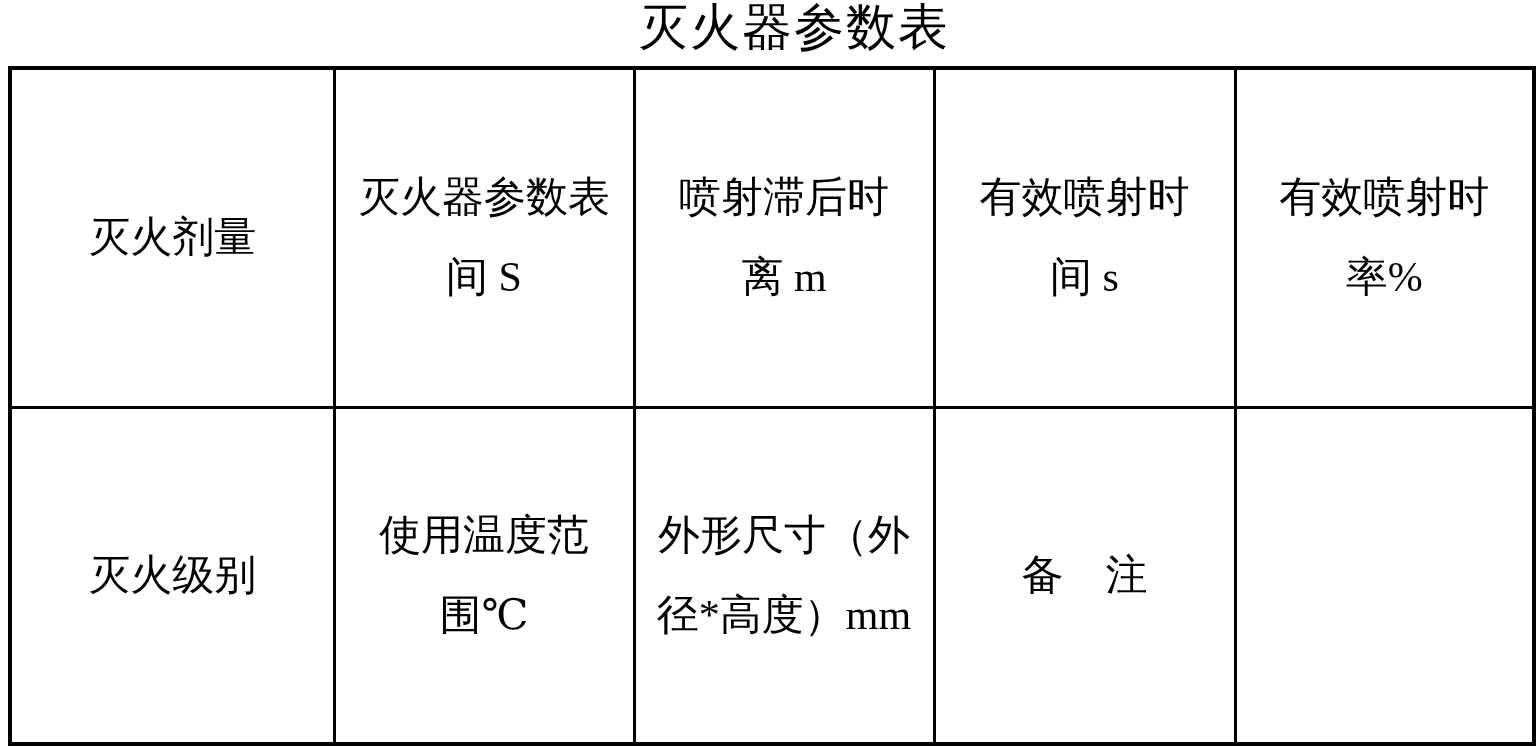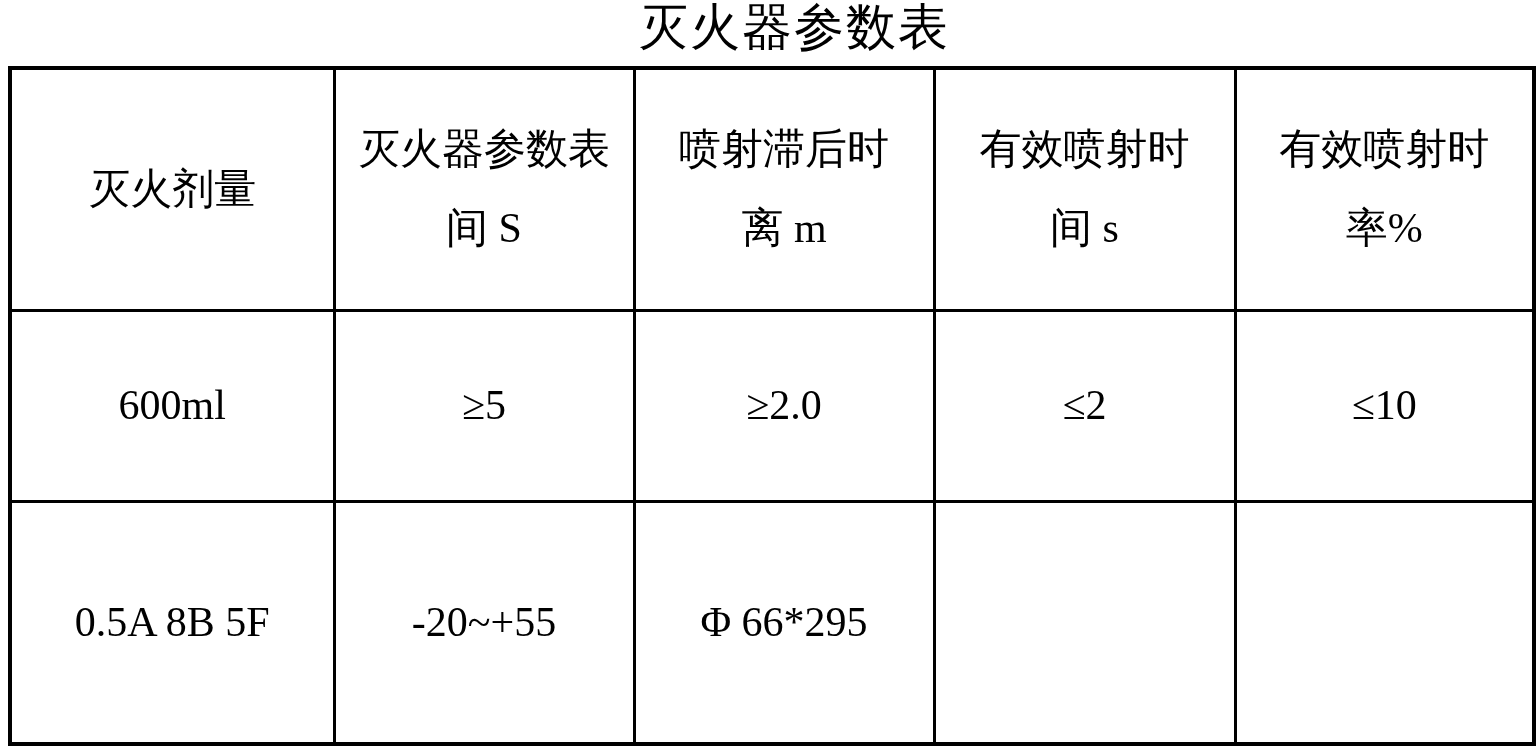--- a/index.html
+++ b/index.html
@@ -76,30 +76,25 @@
         <td>灭火剂量</td>
         <td>灭火器参数表
 间 S</td>
         <td>喷射滞后时
 离 m</td>
         <td>有效喷射时
 间 s</td>
         <td>有效喷射时
 率%</td>
       </tr>
-      <tr class="row-values1">
-        <td>600ml</td>
-        <td>≥5</td>
-        <td>≥2.0</td>
-        <td>≤2</td>
-        <td>≤10</td>
-      </tr>
-      <tr class="row-values2">
-        <td>0.5A 8B 5F</td>
-        <td>-20~+55</td>
-        <td>Φ 66*295</td>
-        <td></td>
+      <tr class="row-header2">
+        <td>灭火级别</td>
+        <td>使用温度范
+围℃</td>
+        <td>外形尺寸（外
+径*高度）mm</td>
+        <td>备　注</td>
         <td></td>
       </tr>
     </tbody>
   </table>
 
 </div>
 
 </body></html>

